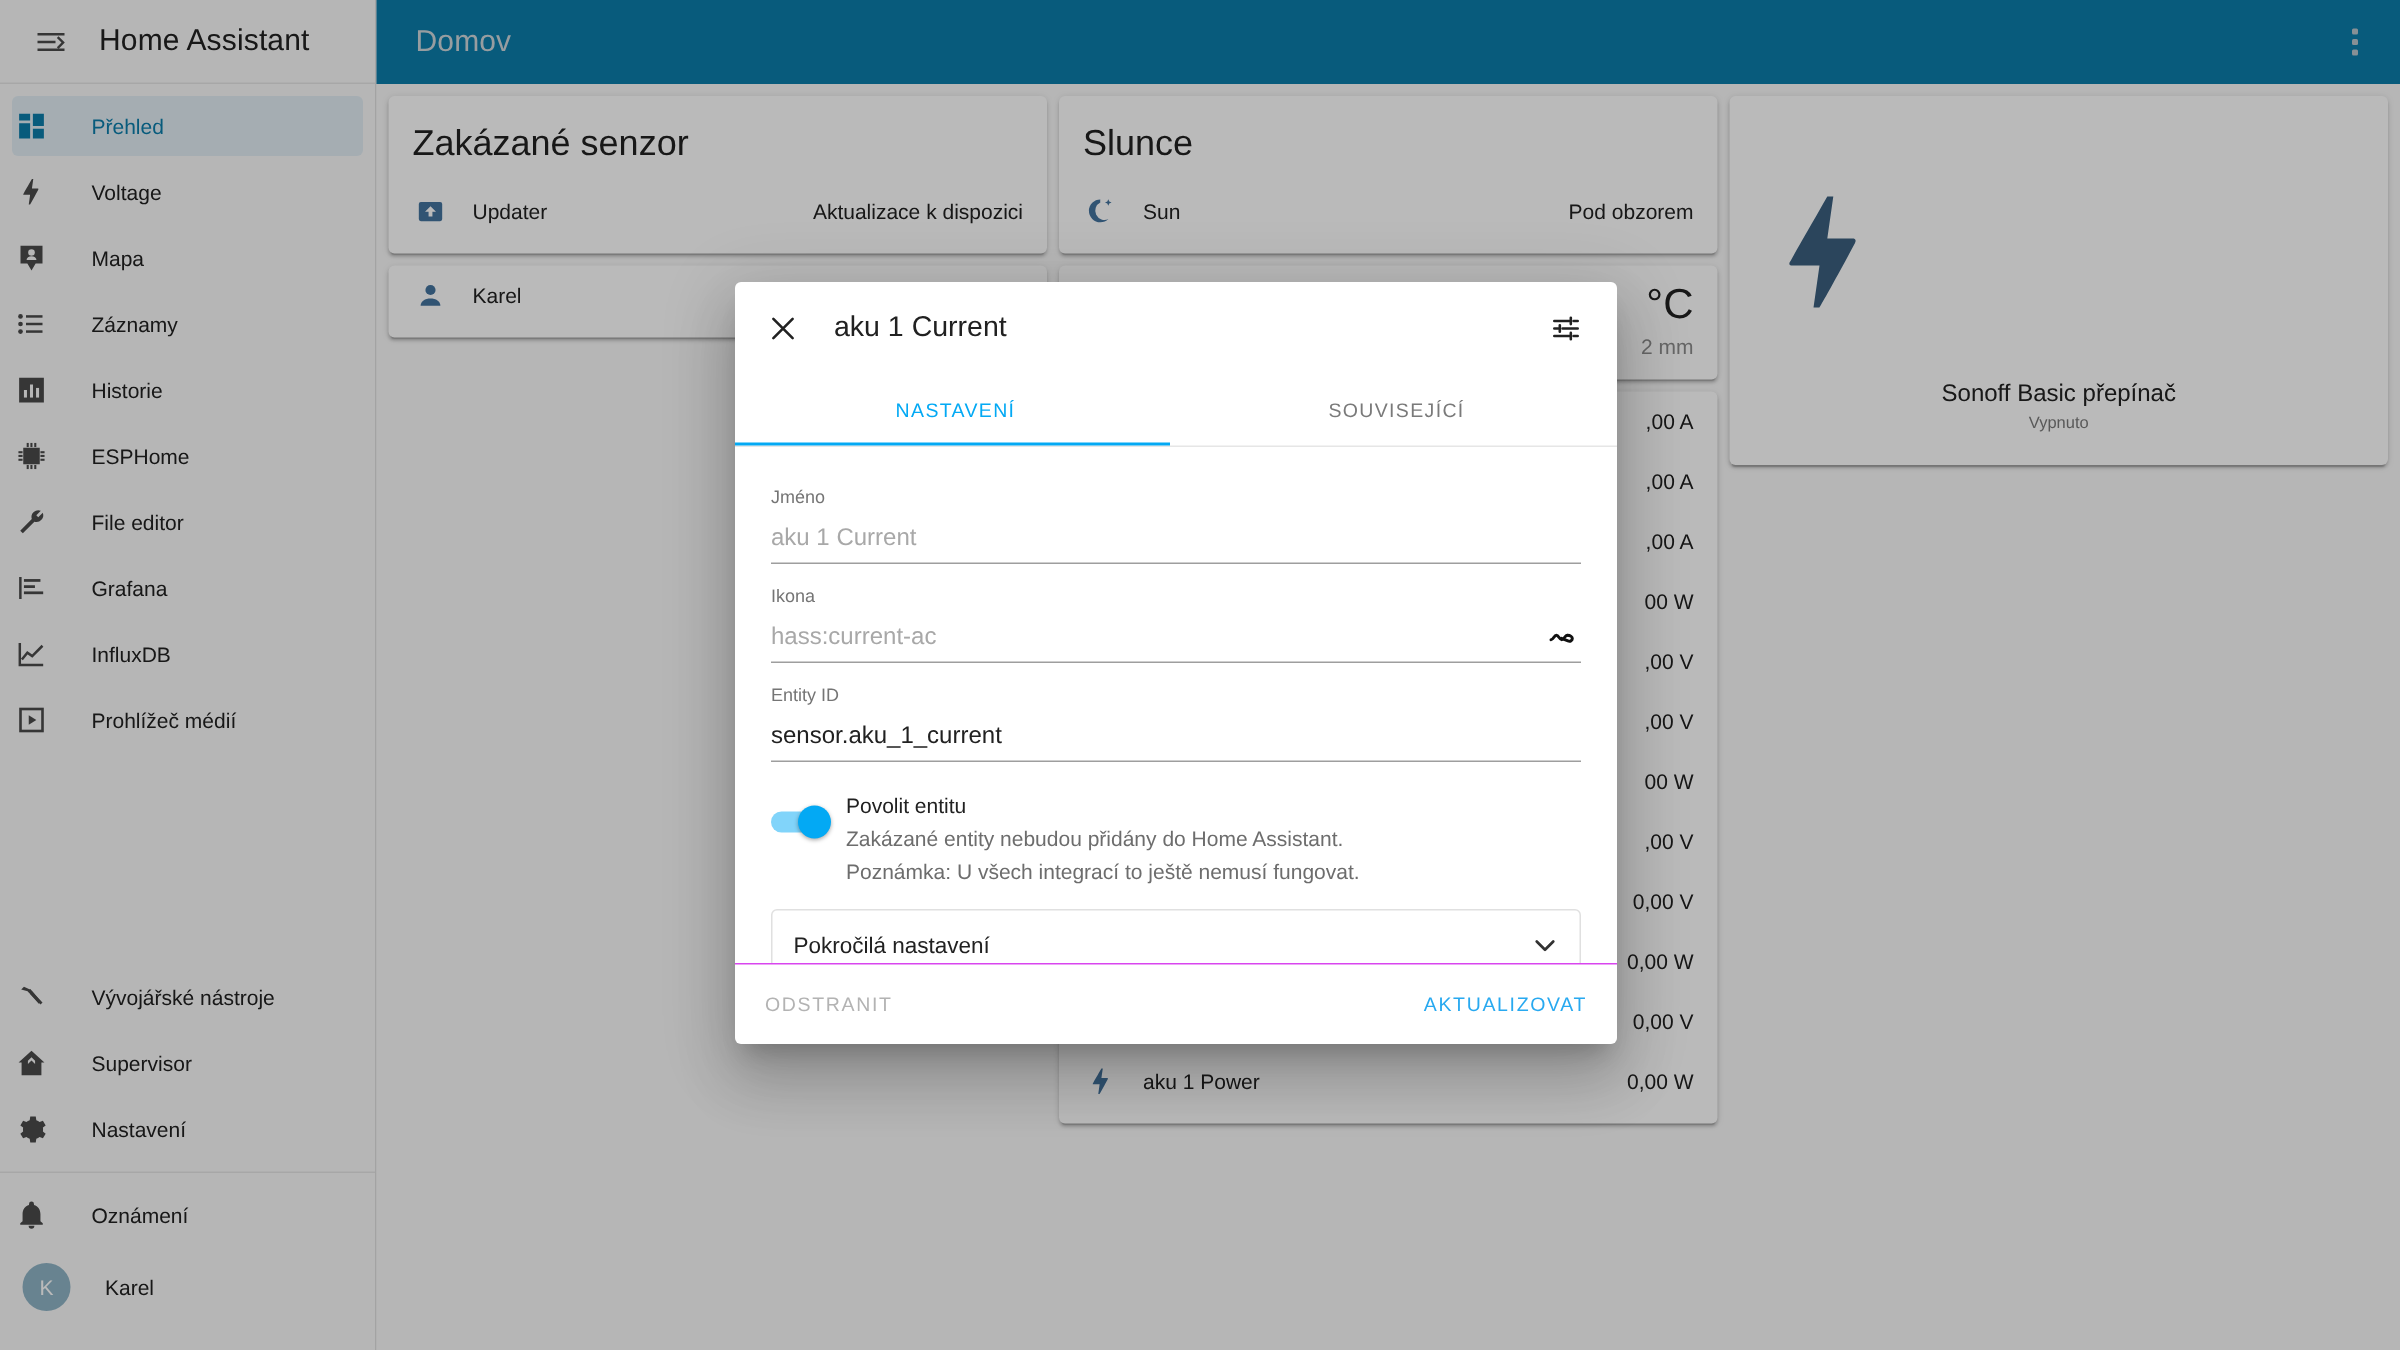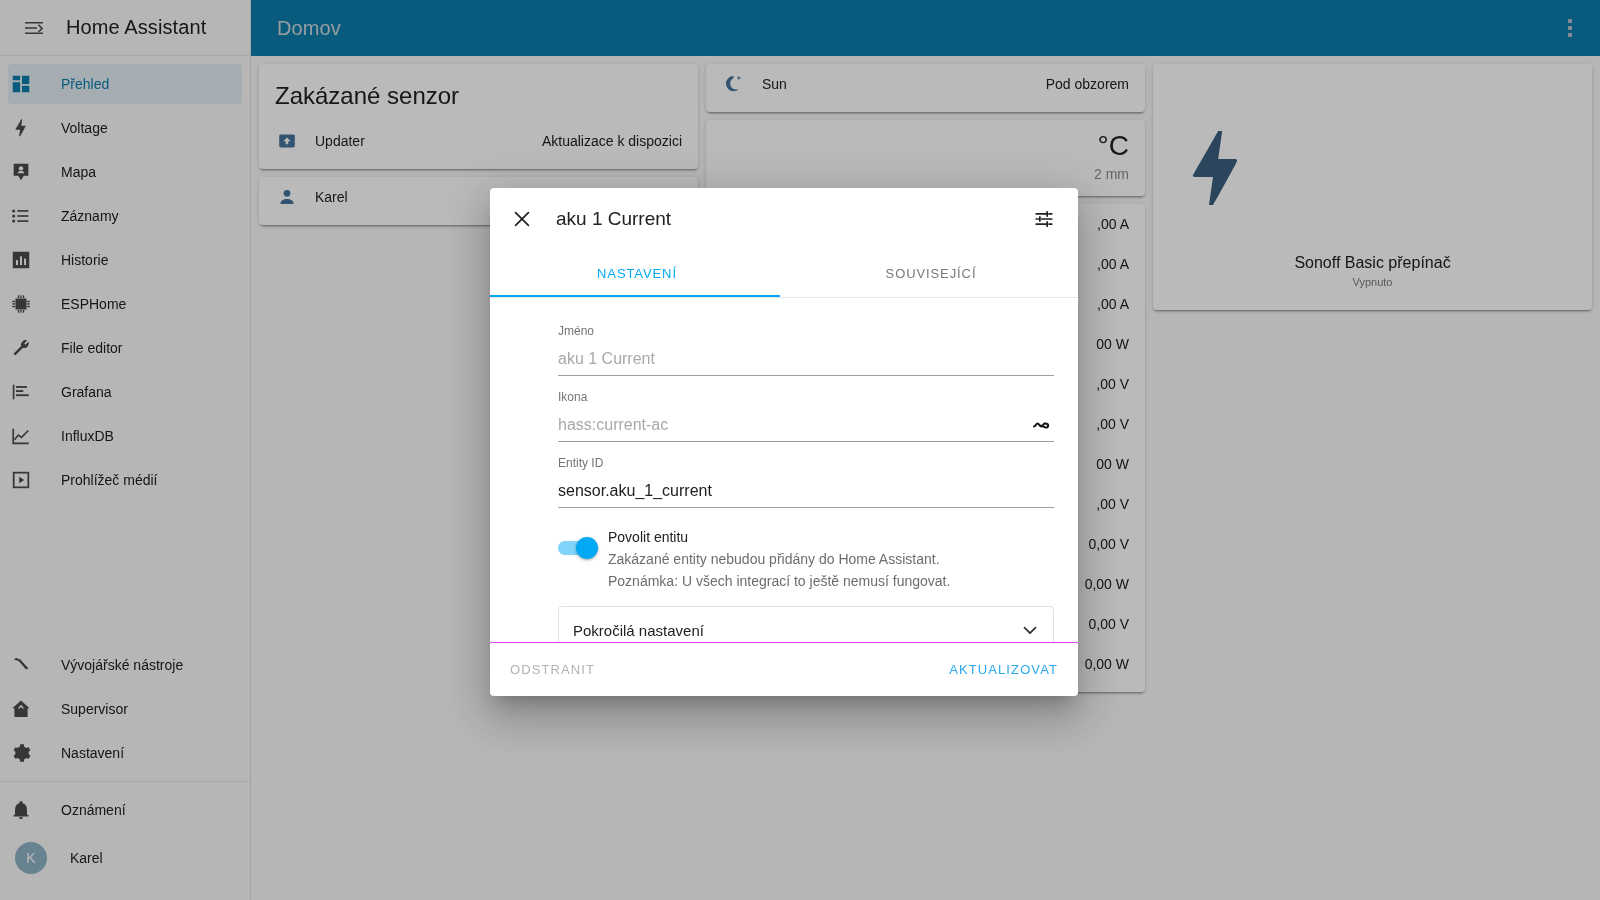--- a/index.html
+++ b/index.html
@@ -199,21 +199,20 @@
   }
   .tab.active { color: #03a9f4; }
   .tab-ind {
     position: absolute; left: 0; bottom: 0;
     width: 290px; height: 2px; background: #03a9f4;
   }
 
   .dlg-body {
     flex: 1 1 auto; padding: 16px 24px 0;
     overflow: hidden;
-    margin-left: 44px;
   }
   .field { margin-bottom: 4px; padding-top: 10px; }
   .field .flabel { font-size: 12px; color: #757575; margin-bottom: 4px; }
   .field .finput {
     border-bottom: 1px solid #9e9e9e;
     height: 34px; display: flex; align-items: center;
     font-size: 16px;
     position: relative;
   }
   .field .finput .txt { flex: 1 1 auto; }
@@ -500,20 +499,21 @@
             </svg>
           </span>
           <span class="rname">Karel</span>
           <span class="rval"></span>
         </div>
       </div>
     </div>
 
     <div class="col">
       <div class="card">
+        <div class="card-title">Slunce</div>
         <div class="row">
           <span class="ric">
             <svg width="22" height="22" viewBox="0 0 24 24" fill="currentColor">
               <path d="M11.5 3.2a8.3 8.3 0 000 16.6 8.3 8.3 0 005.9-2.4 6.6 6.6 0 01-5.9-11.9 8.4 8.4 0 010-2.3z"></path>
               <path d="M17.3 3l.7 1.7 1.7.7-1.7.7-.7 1.7-.7-1.7-1.7-.7 1.7-.7z"></path>
             </svg>
           </span>
           <span class="rname">Sun</span>
           <span class="rval">Pod obzorem</span>
         </div>

